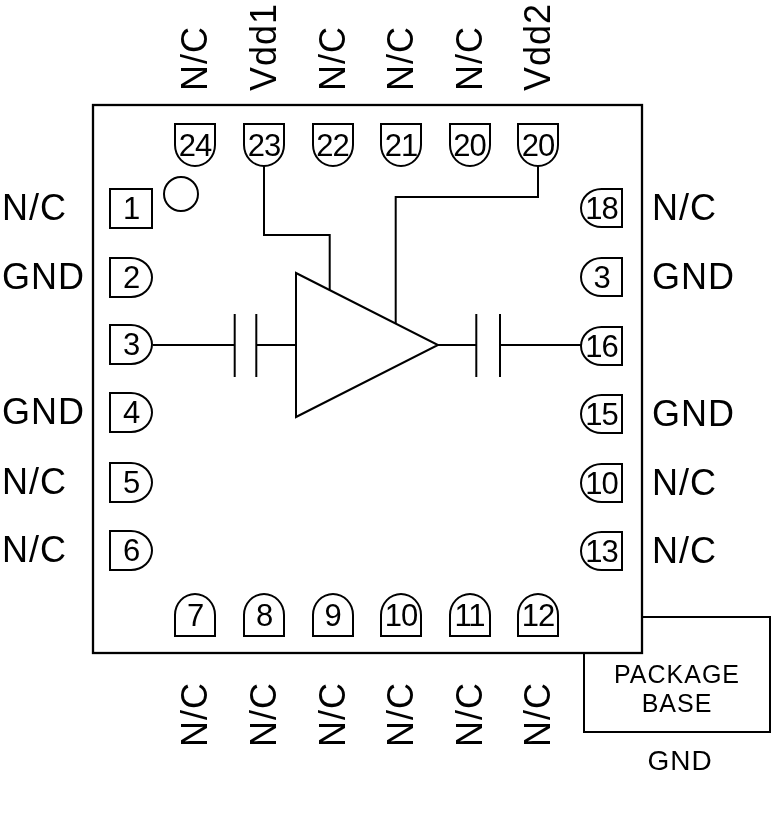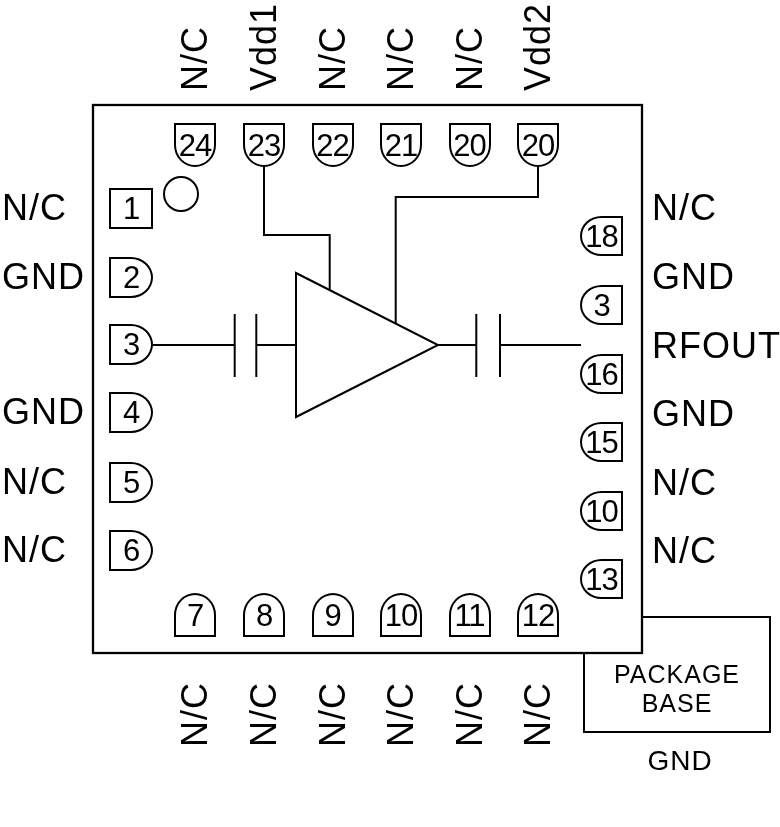--- a/index.html
+++ b/index.html
@@ -31,21 +31,21 @@
     align-items: center;
     justify-content: center;
     font-size: 31px;
     line-height: 1;
     letter-spacing: -1px;
   }
   .pin.side-l { left: 109px; width: 44px; height: 41px;
     border-radius: 0 50% 50% 0 / 0 50% 50% 0; }
   .pin.side-l.square { border-radius: 0; }
   .pin.side-r { left: 580px; width: 43px; height: 40px;
-    border-radius: 50% 0 0 50% / 50% 0 0 50%; margin-top: 28px; }
+    border-radius: 50% 0 0 50% / 50% 0 0 50%; }
   .pin.side-t { top: 123px; width: 42px; height: 44px;
     border-radius: 0 0 50% 50% / 0 0 50% 50%; }
   .pin.side-b { top: 593px; width: 42px; height: 44px;
     border-radius: 50% 50% 0 0 / 50% 50% 0 0; }
   
   .lbl {
     position: absolute;
     font-size: 36px;
     line-height: 40px;
     letter-spacing: 1px;
@@ -151,21 +151,20 @@
   <div class="pin side-b" style="left:517px">12</div>
 
   <div class="lbl left-col" style="top:188px">N/C</div>
   <div class="lbl left-col" style="top:257px">GND</div>
   <div class="lbl left-col" style="top:392px">GND</div>
   <div class="lbl left-col" style="top:462px">N/C</div>
   <div class="lbl left-col" style="top:530px">N/C</div>
 
   <div class="lbl right-col" style="top:188px">N/C</div>
   <div class="lbl right-col" style="top:257px">GND</div>
-  <div class="lbl right-col" style="top:326px">RFOUT</div>
   <div class="lbl right-col" style="top:394px">GND</div>
   <div class="lbl right-col" style="top:463px">N/C</div>
   <div class="lbl right-col" style="top:531px">N/C</div>
 
   <div class="lbl rot" style="left:176px;top:91px">N/C</div>
   <div class="lbl rot" style="left:245px;top:91px">Vdd1</div>
   <div class="lbl rot" style="left:313.5px;top:91px">N/C</div>
   <div class="lbl rot" style="left:382px;top:91px">N/C</div>
   <div class="lbl rot" style="left:450.5px;top:91px">N/C</div>
   <div class="lbl rot" style="left:519px;top:91px">Vdd2</div>

